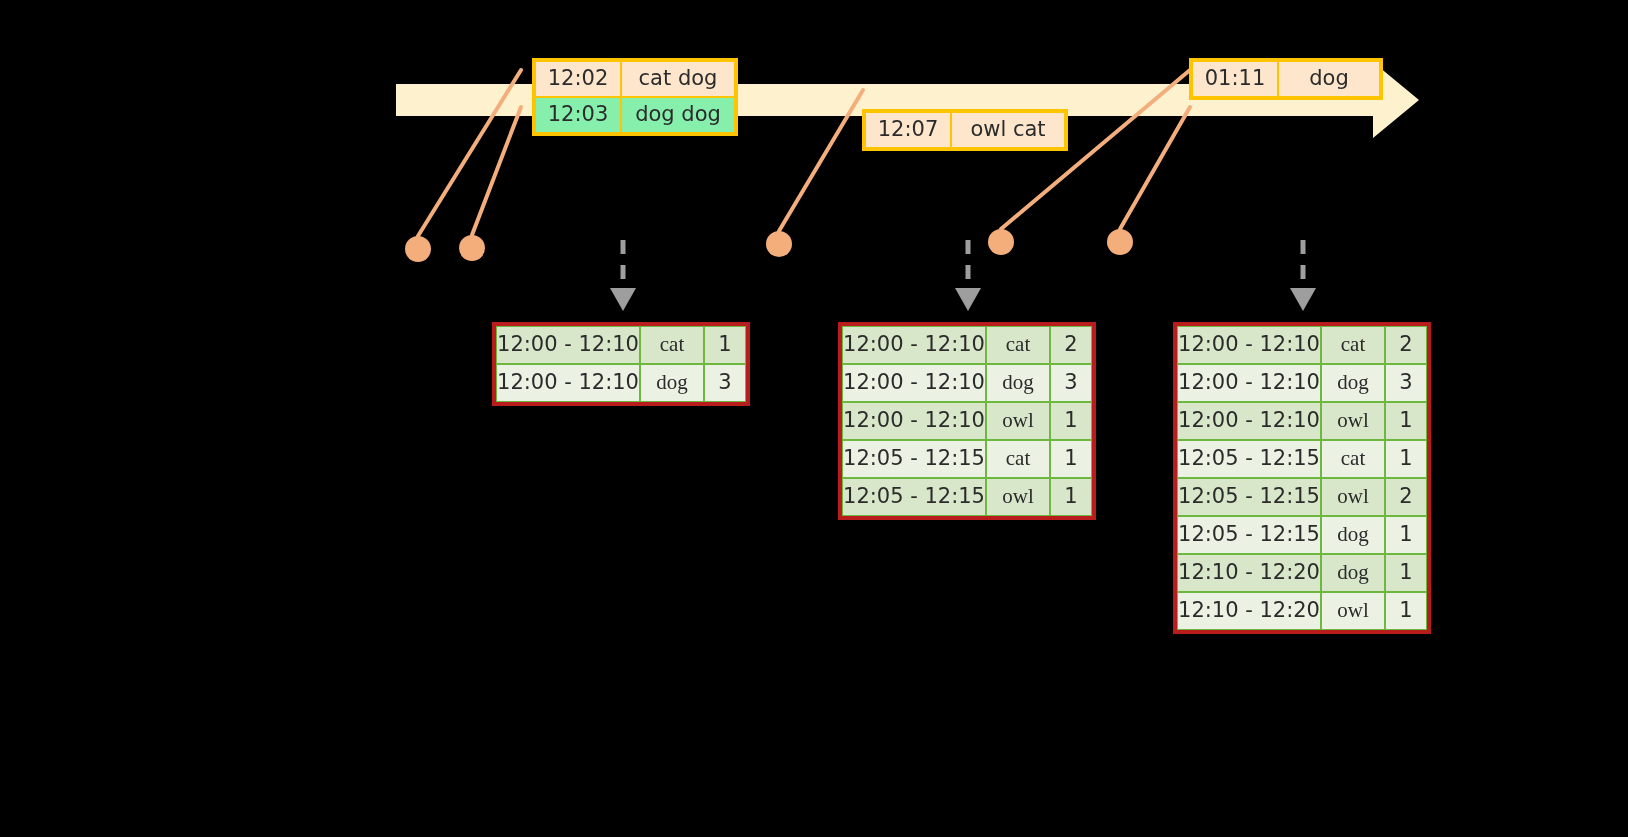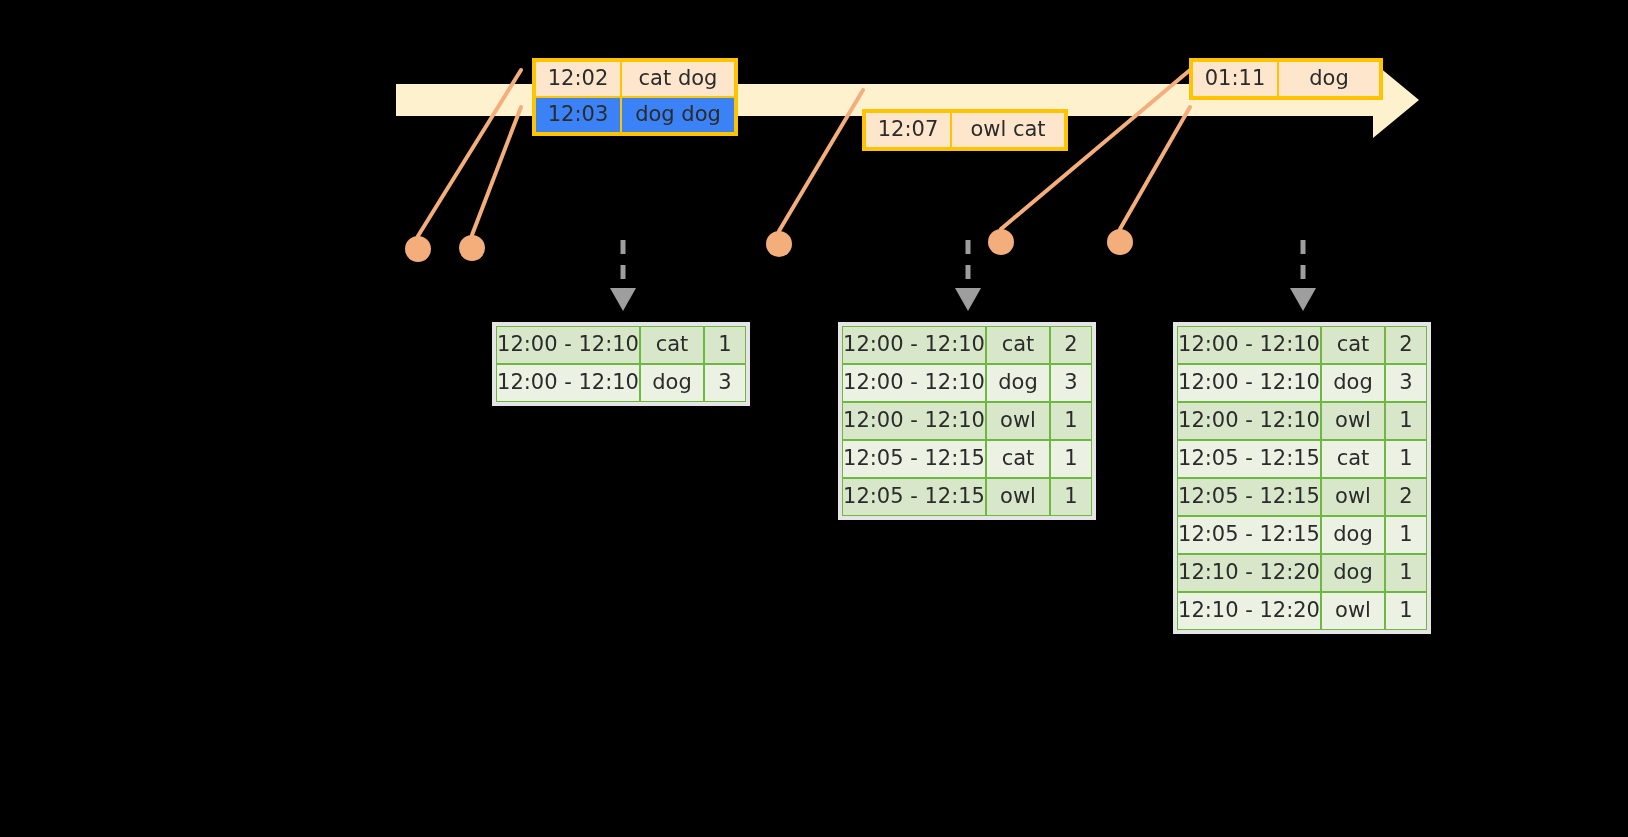--- a/index.html
+++ b/index.html
@@ -36,50 +36,50 @@
     background: #FDE6CC;
     color: #2b2b2b;
     font-size: 21px;
     text-align: center;
     padding: 5px 0 7px 0;
     border: 1.5px solid #FFC400;
     white-space: nowrap;
     line-height: 1.05;
   }
   .event-table tr.alt td {
-    background: #3b82f6;
+    background: #86efac;
   }
   .ev-time { width: 84px; }
   .ev-words { width: 112px; }
   .ev-words-narrow { width: 100px; }
 
   
   .result-table {
     position: absolute;
     border-collapse: separate;
     border-spacing: 0;
     background: #737373;
-    border: 4px solid #e5e5e5;
+    border: 4px solid #b91c1c;
     z-index: 5;
   }
   .result-table td {
     background: #D8E7C9;
     color: #2b2b2b;
     font-size: 21px;
     text-align: center;
     padding: 6px 0 8px 0;
     border: 1.5px solid #6FB83F;
     white-space: nowrap;
     line-height: 1.05;
   }
   .result-table tr.alt td {
     background: #EBF2E3;
   }
   .rt-win { width: 142px; }
-  .rt-key { width: 62px; }
+  .rt-key { width: 62px; font-family: Liberation Serif, serif; }
   .rt-cnt { width: 40px; }
 
   
   .dot {
     position: absolute;
     width: 26px;
     height: 26px;
     border-radius: 50%;
     background: #F3AE7C;
     z-index: 4;

